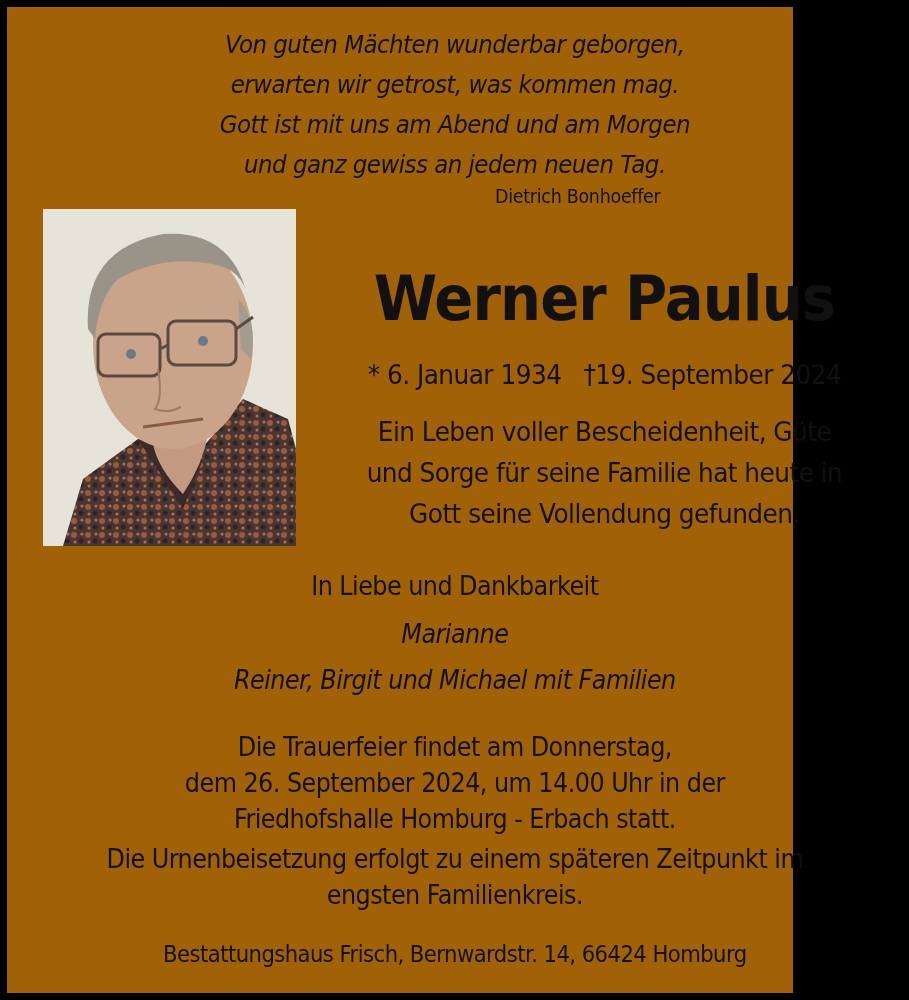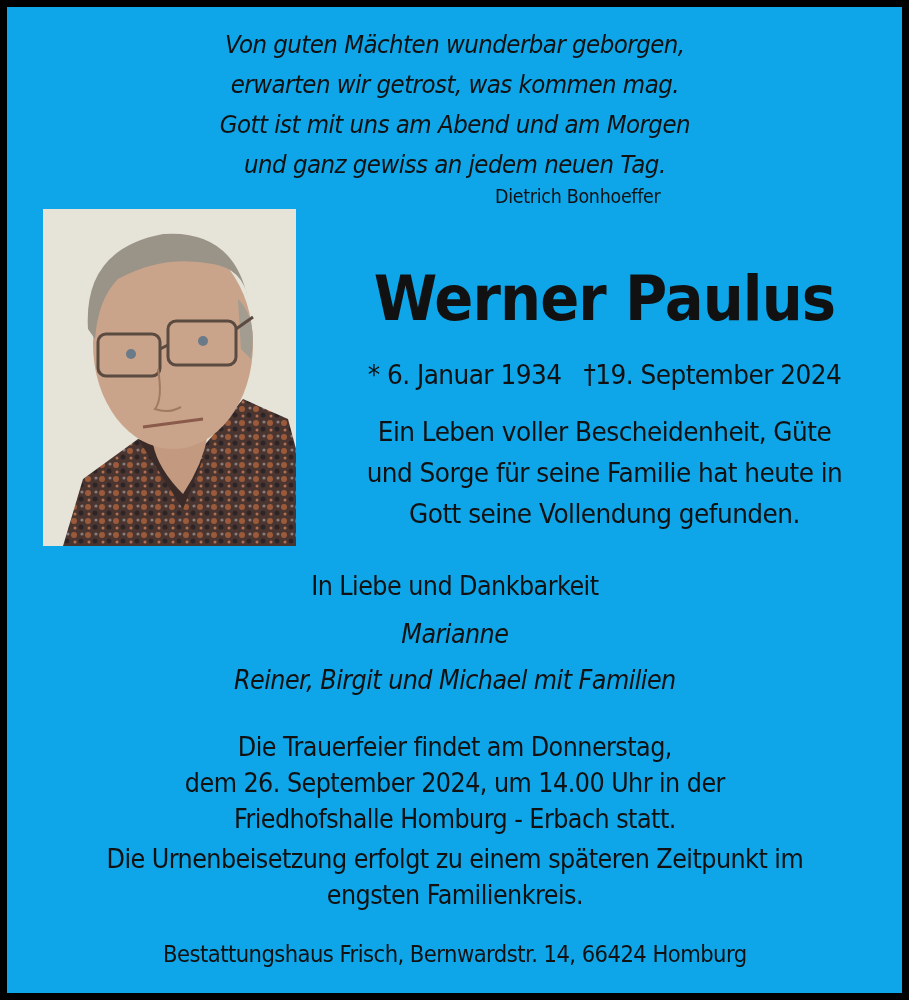--- a/index.html
+++ b/index.html
@@ -1,19 +1,19 @@
 <!DOCTYPE html>
 <html><head>
   <meta charset="utf-8">
   <style>
     html, body { margin: 0; padding: 0; background: #000; }
     body { width: 909px; height: 1000px; position: relative; overflow: hidden; }
     .frame {
-      position: absolute; left: 7px; top: 7px; width: 895px; height: 986px;
-      background: #0ea5e9; color: #111;
+      position: absolute; left: 7px; top: 7px; width: 786px; height: 986px;
+      background: #a16207; color: #111;
       font-family: "DejaVu Sans", "Liberation Sans", sans-serif;
     }
     .abs { position: absolute; white-space: nowrap; }
     .center { text-align: center; }
     .poem {
       left: 0; width: 895px; top: 18px;
       font-family: "DejaVu Sans", sans-serif; font-style: italic;
       font-size: 25px; line-height: 40px; letter-spacing: -0.6px;
       transform: scaleX(0.92); transform-origin: 452px 0;
     }

